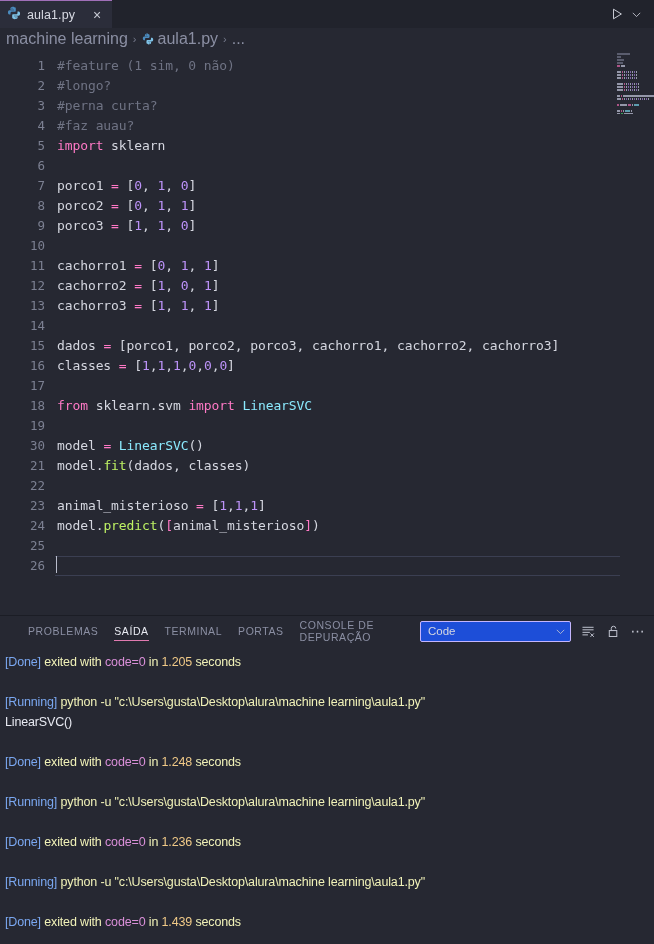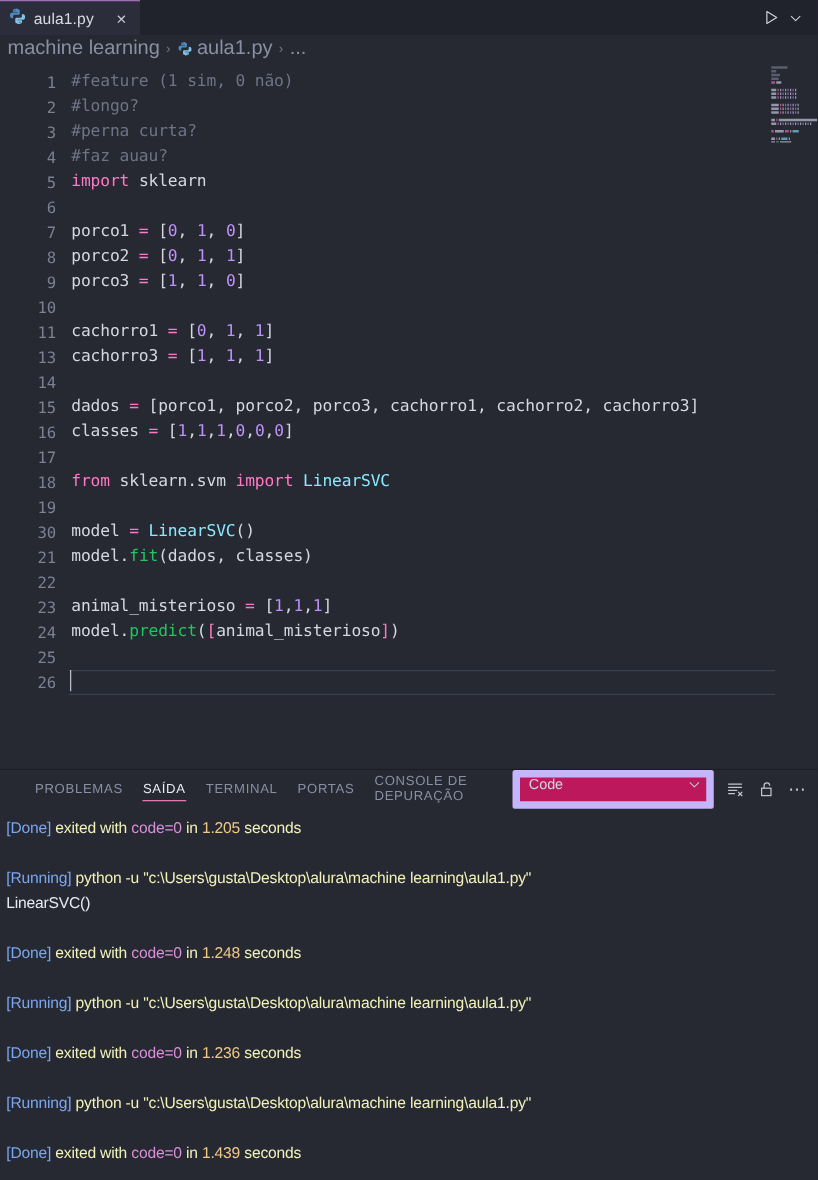--- a/index.html
+++ b/index.html
@@ -152,21 +152,21 @@
     background: #b9bdcc;
     vertical-align: -3px;
     position: relative;
     left: -1px;
   }
   
   .t-com  { color: #6f7384; }
   .t-kw   { color: #ff79c6; }
   .t-op   { color: #ff79c6; }
   .t-num  { color: #bd93f9; }
-  .t-fn   { color: #22c55e; }
+  .t-fn   { color: #bef264; }
   .t-cls  { color: #8be9fd; }
   .t-brp  { color: #ff79c6; }
   .t-pl   { color: #d5d7e0; }
 
   
   .minimap {
     position: absolute;
     top: 2px;
     right: 0;
     width: 39px;
@@ -219,24 +219,25 @@
   .panel-right {
     margin-left: auto;
     display: flex;
     align-items: center;
     gap: 9px;
     padding-right: 8px;
   }
   .pselect {
     width: 138px;
     height: 19px;
-    background: #be185d;
-    border: 6px solid #c4b5fd;
+    background: #1d4ed8;
+    border: 1px solid #c4b5fd;
     border-radius: 2px;
     display: flex;
+    align-items: center;
     padding: 0 4px 0 7px;
     font-family: "Liberation Sans", sans-serif;
     font-size: 11.5px;
     color: #d5d7e0;
   }
   .pselect .chev { margin-left: auto; }
   .picon { display: flex; align-items: center; justify-content: center; width: 16px; height: 16px; }
 
   .out {
     flex: 1;
@@ -307,20 +308,21 @@
         <div class="cline"><span class="lnum">2</span><span class="ctext"><span class="t-com">#longo?</span></span></div>
         <div class="cline"><span class="lnum">3</span><span class="ctext"><span class="t-com">#perna curta?</span></span></div>
         <div class="cline"><span class="lnum">4</span><span class="ctext"><span class="t-com">#faz auau?</span></span></div>
         <div class="cline"><span class="lnum">5</span><span class="ctext"><span class="t-kw">import</span><span class="t-pl"> sklearn</span></span></div>
         <div class="cline"><span class="lnum">6</span><span class="ctext"></span></div>
         <div class="cline"><span class="lnum">7</span><span class="ctext"><span class="t-pl">porco1 </span><span class="t-op">=</span><span class="t-pl"> [</span><span class="t-num">0</span><span class="t-pl">, </span><span class="t-num">1</span><span class="t-pl">, </span><span class="t-num">0</span><span class="t-pl">]</span></span></div>
         <div class="cline"><span class="lnum">8</span><span class="ctext"><span class="t-pl">porco2 </span><span class="t-op">=</span><span class="t-pl"> [</span><span class="t-num">0</span><span class="t-pl">, </span><span class="t-num">1</span><span class="t-pl">, </span><span class="t-num">1</span><span class="t-pl">]</span></span></div>
         <div class="cline"><span class="lnum">9</span><span class="ctext"><span class="t-pl">porco3 </span><span class="t-op">=</span><span class="t-pl"> [</span><span class="t-num">1</span><span class="t-pl">, </span><span class="t-num">1</span><span class="t-pl">, </span><span class="t-num">0</span><span class="t-pl">]</span></span></div>
         <div class="cline"><span class="lnum">10</span><span class="ctext"></span></div>
         <div class="cline"><span class="lnum">11</span><span class="ctext"><span class="t-pl">cachorro1 </span><span class="t-op">=</span><span class="t-pl"> [</span><span class="t-num">0</span><span class="t-pl">, </span><span class="t-num">1</span><span class="t-pl">, </span><span class="t-num">1</span><span class="t-pl">]</span></span></div>
+        <div class="cline"><span class="lnum">12</span><span class="ctext"><span class="t-pl">cachorro2 </span><span class="t-op">=</span><span class="t-pl"> [</span><span class="t-num">1</span><span class="t-pl">, </span><span class="t-num">0</span><span class="t-pl">, </span><span class="t-num">1</span><span class="t-pl">]</span></span></div>
         <div class="cline"><span class="lnum">13</span><span class="ctext"><span class="t-pl">cachorro3 </span><span class="t-op">=</span><span class="t-pl"> [</span><span class="t-num">1</span><span class="t-pl">, </span><span class="t-num">1</span><span class="t-pl">, </span><span class="t-num">1</span><span class="t-pl">]</span></span></div>
         <div class="cline"><span class="lnum">14</span><span class="ctext"></span></div>
         <div class="cline"><span class="lnum">15</span><span class="ctext"><span class="t-pl">dados </span><span class="t-op">=</span><span class="t-pl"> [porco1, porco2, porco3, cachorro1, cachorro2, cachorro3]</span></span></div>
         <div class="cline"><span class="lnum">16</span><span class="ctext"><span class="t-pl">classes </span><span class="t-op">=</span><span class="t-pl"> [</span><span class="t-num">1</span><span class="t-pl">,</span><span class="t-num">1</span><span class="t-pl">,</span><span class="t-num">1</span><span class="t-pl">,</span><span class="t-num">0</span><span class="t-pl">,</span><span class="t-num">0</span><span class="t-pl">,</span><span class="t-num">0</span><span class="t-pl">]</span></span></div>
         <div class="cline"><span class="lnum">17</span><span class="ctext"></span></div>
         <div class="cline"><span class="lnum">18</span><span class="ctext"><span class="t-kw">from</span><span class="t-pl"> sklearn.svm </span><span class="t-kw">import</span><span class="t-pl"> </span><span class="t-cls">LinearSVC</span></span></div>
         <div class="cline"><span class="lnum">19</span><span class="ctext"></span></div>
         <div class="cline"><span class="lnum">30</span><span class="ctext"><span class="t-pl">model </span><span class="t-op">=</span><span class="t-pl"> </span><span class="t-cls">LinearSVC</span><span class="t-pl">()</span></span></div>
         <div class="cline"><span class="lnum">21</span><span class="ctext"><span class="t-pl">model.</span><span class="t-fn">fit</span><span class="t-pl">(dados, classes)</span></span></div>
         <div class="cline"><span class="lnum">22</span><span class="ctext"></span></div>

